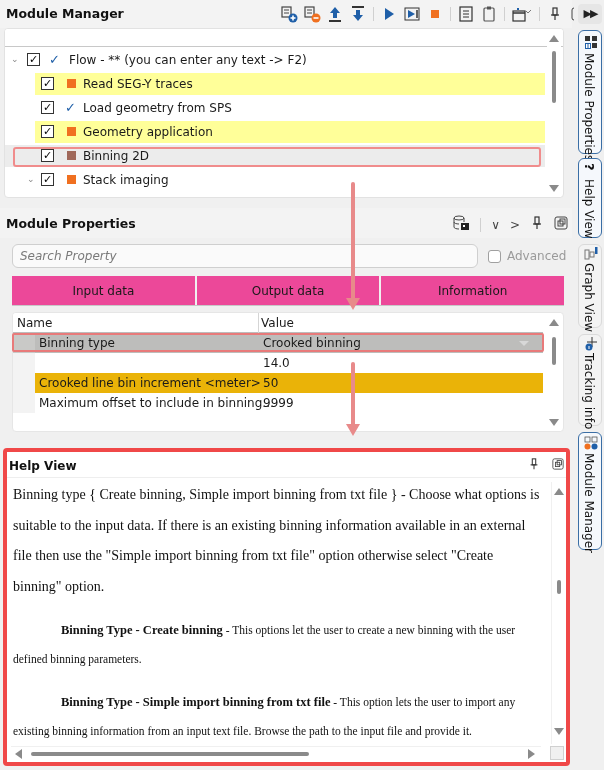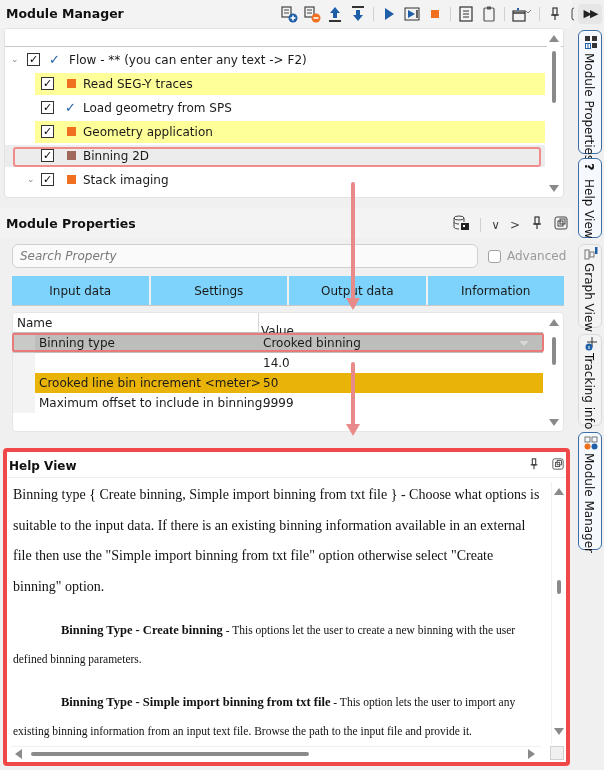--- a/index.html
+++ b/index.html
@@ -40,26 +40,26 @@
 
   
   .mp-header { position: absolute; left: 0; top: 208px; width: 572px; height: 30px; background: #f3f3f3; }
   .mp-tools { position: absolute; right: 4px; top: 6px; display: flex; gap: 10px; align-items: center; }
   .search-box { position: absolute; left: 12px; top: 244px; width: 466px; height: 24px; border: 1px solid #cfcfcf; border-radius: 6px; background: #fafafa; }
   .search-box input { border: none; background: transparent; width: 100%; height: 100%; padding-left: 7px; font-style: italic; font-size: 12px; color: #be185d; font-family: "DejaVu Sans", "Liberation Sans", sans-serif; outline: none; }
   .search-box input::placeholder { color: #7a7a7a; font-style: italic; }
   .advanced { position: absolute; left: 488px; top: 249px; display: flex; align-items: center; gap: 6px; color: #9a9a9a; font-size: 12px; }
   .adv-box { width: 13px; height: 13px; border: 1px solid #a0a0a0; border-radius: 3px; background: #fff; }
   .tabs { position: absolute; left: 12px; top: 276px; width: 552px; height: 30px; display: flex; border-bottom: 1px solid #c8c8c8; }
-  .tab { flex: 1; display: flex; align-items: center; justify-content: center; font-size: 12px; background: #7dd3fc; margin-right: 2px; cursor: pointer; }
+  .tab { flex: 1; display: flex; align-items: center; justify-content: center; font-size: 12px; background: #ec4899; margin-right: 2px; cursor: pointer; }
   .tab.active { background: #f7f7f7; }
   .prop-grid { position: absolute; left: 12px; top: 312px; width: 552px; height: 120px; background: #fff; border: 1px solid #e6e6e6; border-radius: 4px; overflow: hidden; }
   .grid-head { position: absolute; left: 0; top: 0; width: 530px; height: 20px; border-bottom: 1px solid #bcbcbc; background: #fff; font-size: 12px; }
   .grid-head .c1 { position: absolute; left: 4px; top: 3px; }
-  .grid-head .c2 { position: absolute; left: 248px; top: 11px; }
+  .grid-head .c2 { position: absolute; left: 248px; top: 3px; }
   .grid-head .div { position: absolute; left: 245px; top: 0; width: 1px; height: 20px; background: #d5d5d5; }
   .grid-row { position: absolute; left: 0; width: 530px; height: 20px; font-size: 12px; }
   .grid-row.alt { background: #eab308; }
   .grid-row.sel { background: #bdbdbb; }
   .grid-row .gutter { position: absolute; left: 0; top: 0; width: 22px; height: 20px; background: #f3f3f3; }
   .grid-row.sel .gutter { background: #c9c9c7; }
   .grid-row .c1 { position: absolute; left: 26px; top: 3px; white-space: nowrap; }
   .grid-row .c2 { position: absolute; left: 250px; top: 3px; white-space: nowrap; }
   .dd-arrow { position: absolute; right: 14px; top: 8px; width: 0; height: 0; border-left: 5px solid transparent; border-right: 5px solid transparent; border-top: 5px solid #d8d8d8; }
   .grid-sel-outline { position: absolute; left: 12px; top: 333px; width: 532px; height: 19px; border: 2px solid #e87a7a; border-radius: 2px; pointer-events: none; }
@@ -279,21 +279,20 @@
   <div class="search-box">
     <input type="text" placeholder="Search Property" style="">
   </div>
   <div class="advanced">
     <span class="adv-box"></span>
     <span>Advanced</span>
   </div>
 
   <div class="tabs">
     <div class="tab">Input data</div>
-    <div class="tab">Settings</div>
     <div class="tab">Output data</div>
     <div class="tab" style="margin-right:0">Information</div>
   </div>
 
   <div class="prop-grid">
     <div class="grid-head">
       <span class="c1">Name</span>
       <span class="div"></span>
       <span class="c2">Value</span>
     </div>

